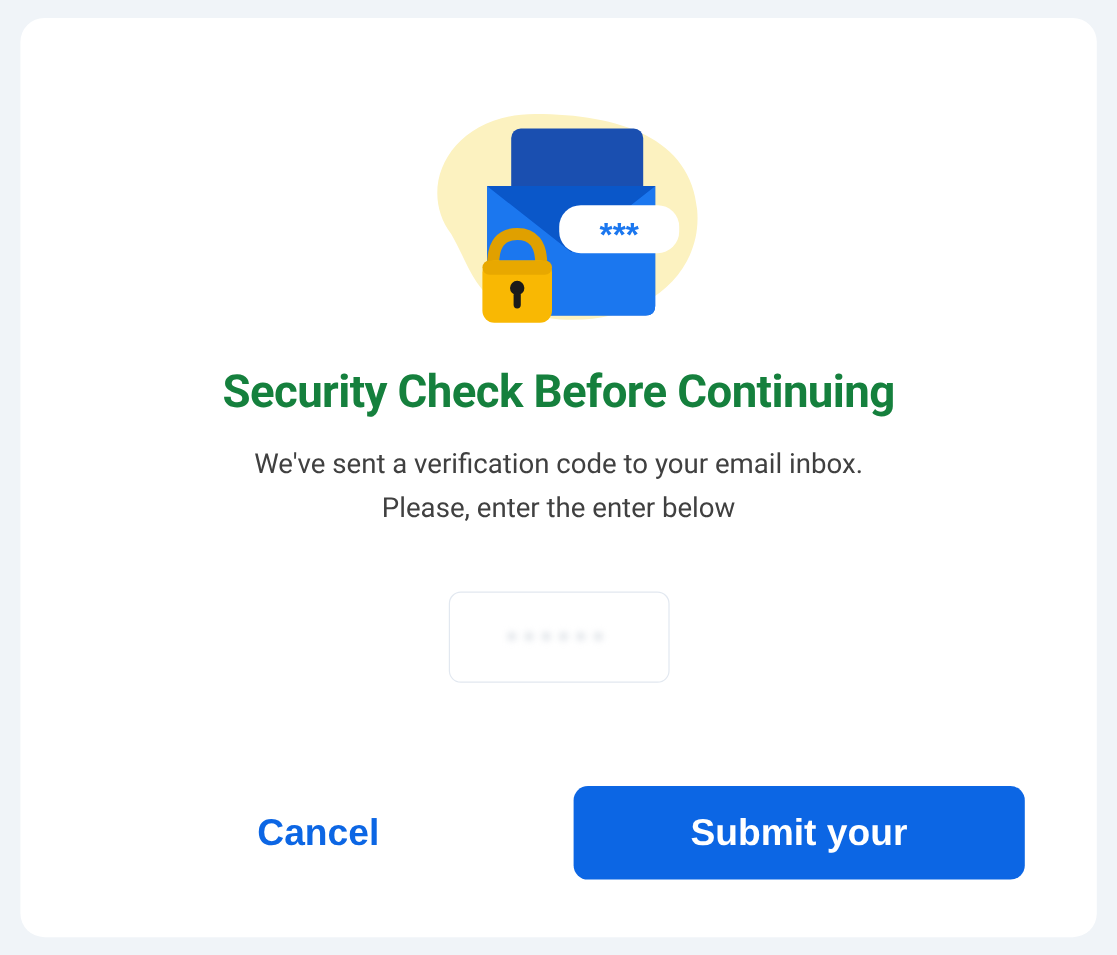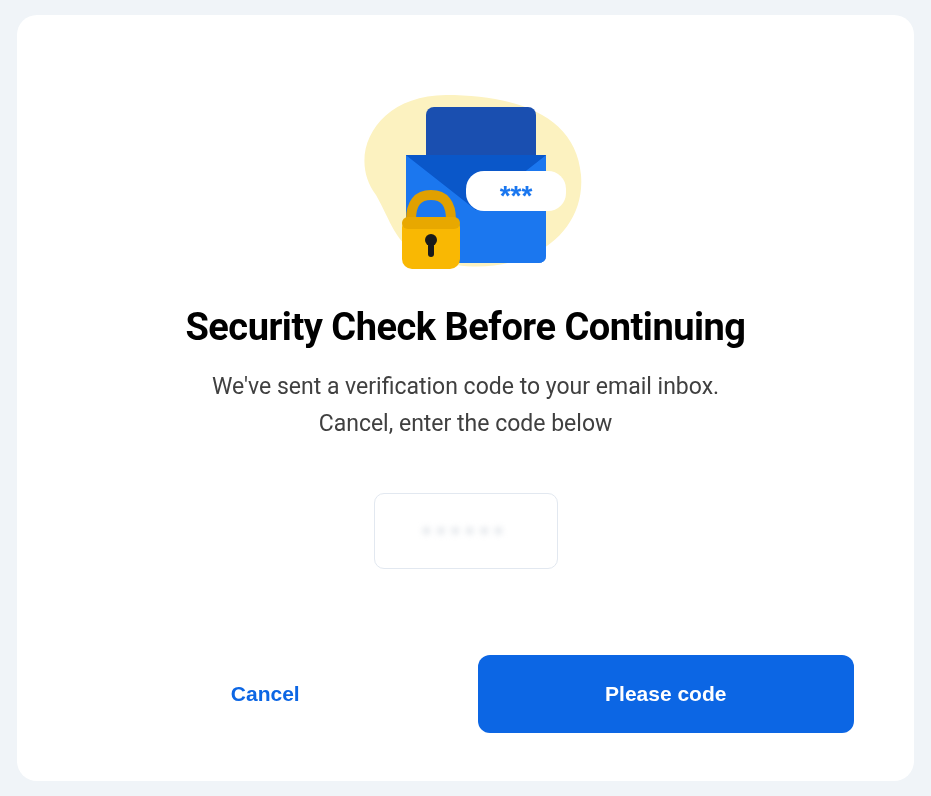--- a/index.html
+++ b/index.html
@@ -33,21 +33,21 @@
       width: 300px;
       height: 220px;
       position: relative;
       display: flex;
       align-items: center;
       justify-content: center;
     }
     .heading {
       font-size: 38px;
       font-weight: 700;
-      color: #000000;
+      color: #15803d;
       text-align: center;
       margin-bottom: 20px;
       letter-spacing: -0.5px;
     }
     .subheading {
       font-size: 23px;
       font-weight: 400;
       color: #404040;
       text-align: center;
       line-height: 1.6;
@@ -75,21 +75,21 @@
       bottom: 48px;
       left: 60px;
       right: 60px;
       display: flex;
       gap: 24px;
     }
     .btn {
       flex: 1;
       height: 78px;
       border-radius: 12px;
-      font-size: 21px;
+      font-size: 31px;
       font-weight: 600;
       border: none;
       cursor: pointer;
       display: flex;
       align-items: center;
       justify-content: center;
     }
     .btn-cancel {
       background: transparent;
       color: #0c66e4;
@@ -132,23 +132,23 @@
 
       <circle cx="115" cy="175" r="6" fill="#1a1a1a"></circle>
       <rect x="112" y="178" width="6" height="14" rx="3" fill="#1a1a1a"></rect>
     </svg>
   </div>
 
   <h1 class="heading">Security Check Before Continuing</h1>
 
   <p class="subheading">
     <span>We've sent a verification code to your email inbox.</span><br>
-    <span>Cancel, enter the code below</span>
+    <span>Please, enter the enter below</span>
   </p>
 
   <input type="text" class="code-input" placeholder="••••••" style="">
 
   <div class="button-row">
     <button class="btn btn-cancel">Cancel</button>
-    <button class="btn btn-submit">Please code</button>
+    <button class="btn btn-submit">Submit your</button>
   </div>
 
 </div>
 
 </body></html>

